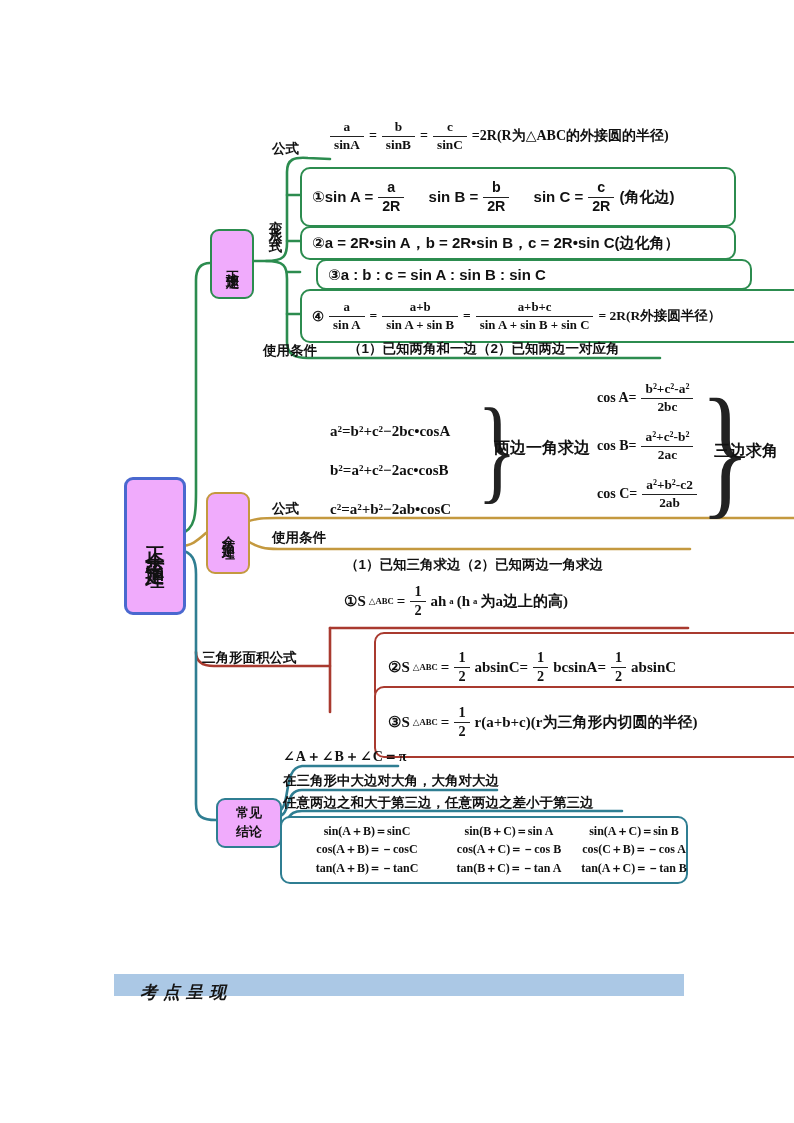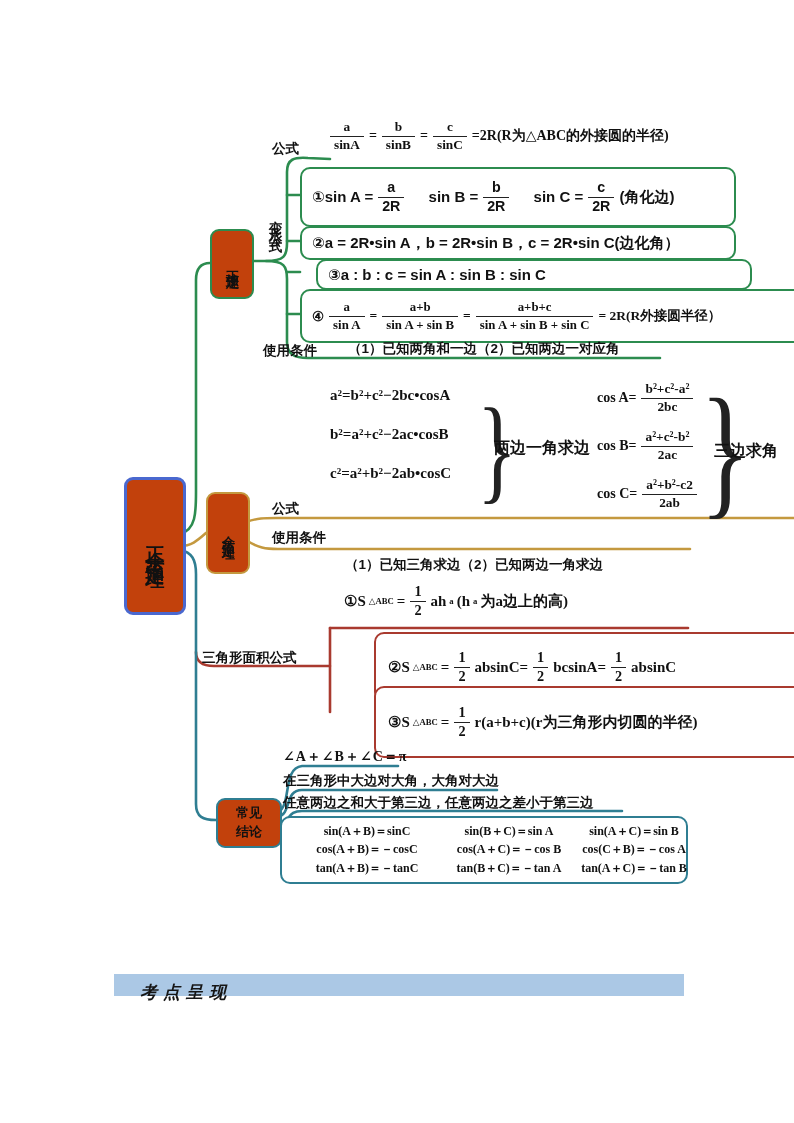--- a/index.html
+++ b/index.html
@@ -1,21 +1,21 @@
 <!DOCTYPE html>
 <html style="--c-root: #4a68cf; --c-sine: #2c8c4f; --c-cosine: #c4993f; --c-area: #a93a2f; --c-common: #2f7e92; --c-footer_bg: #abc8e5;"><head>
 <meta charset="utf-8">
 <style>
   html,body{margin:0;padding:0;background:#fff;}
   .page{position:relative;width:794px;height:1123px;background:#fff;overflow:hidden;
         font-family:"Liberation Sans",sans-serif;color:#111;}
   .connectors{position:absolute;left:0;top:0;width:794px;height:1123px;z-index:0;}
   .page > *{z-index:1;}
   .abs{position:absolute;}
-  .node{position:absolute;background:#c2410c;border-radius:9px;display:flex;align-items:center;justify-content:center;}
+  .node{position:absolute;background:#f0abfc;border-radius:9px;display:flex;align-items:center;justify-content:center;}
   .vtext{writing-mode:vertical-rl;text-orientation:upright;}
   .f-serif{font-family:"Liberation Serif","DejaVu Serif",serif;font-weight:bold;}
   .f-sans{font-family:"Liberation Sans","DejaVu Sans",sans-serif;font-weight:bold;}
   .formula{display:flex;align-items:center;gap:3px;white-space:pre;}
   .frac{display:inline-flex;flex-direction:column;text-align:center;vertical-align:middle;margin:0 2px;font-size:0.95em;}
   .frac .num{display:block;padding:0 4px 1px 4px;line-height:1.1;}
   .frac .den{display:block;border-top:1.6px solid #222;padding:1px 4px 0 4px;line-height:1.1;}
   sub{font-size:0.58em;vertical-align:-0.4em;letter-spacing:0;}
   .lbl{position:absolute;font-size:13.5px;font-weight:600;}
   .gbox{position:absolute;border:2px solid var(--c-sine);border-radius:10px;background:#fff;display:flex;align-items:center;padding:0 10px;}
@@ -34,21 +34,21 @@
   #sine-formula-label{left:272px;top:140px;}
   #sine-formula{left:328px;top:120px;font-size:14px;}
   #sine-transform-label{left:266px;top:210px;height:86px;font-size:13.5px;font-weight:600;letter-spacing:6px;}
   #sine-box1{left:300px;top:167px;width:412px;height:56px;font-size:15px;}
   #sine-box2{left:300px;top:226px;width:412px;height:30px;font-size:15px;}
   #sine-box3{left:300px;top:259px;width:412px;height:27px;font-size:15px;margin-left:16px;}
   #sine-box4{left:300px;top:289px;width:483px;height:50px;font-size:13.5px;}
   #sine-cond-label{left:263px;top:342px;}
   #sine-cond-text{left:337px;top:340px;font-size:13.5px;font-weight:600;margin-left:11px;}
 
-  #cos-eqs{left:330px;top:376px;font-size:15px;line-height:39px;white-space:nowrap;}
+  #cos-eqs{left:330px;top:412px;font-size:15px;line-height:39px;white-space:nowrap;}
   #cos-brace1{left:477px;top:391px;font-size:116px;line-height:116px;}
   #cos-side-label{left:494px;top:438px;font-size:16px;}
   .cos-row{position:absolute;font-size:14px;align-items:center;}
   #cos-row1{left:597px;top:382px;}
   #cos-row2{left:597px;top:430px;}
   #cos-row3{left:597px;top:478px;}
   #cos-brace2{left:700px;top:377px;font-size:146px;line-height:146px;}
   #cos-angle-label{left:714px;top:441px;font-size:16px;}
   #cos-formula-label{left:272px;top:500px;}
   #cos-cond-label{left:272px;top:529px;}

